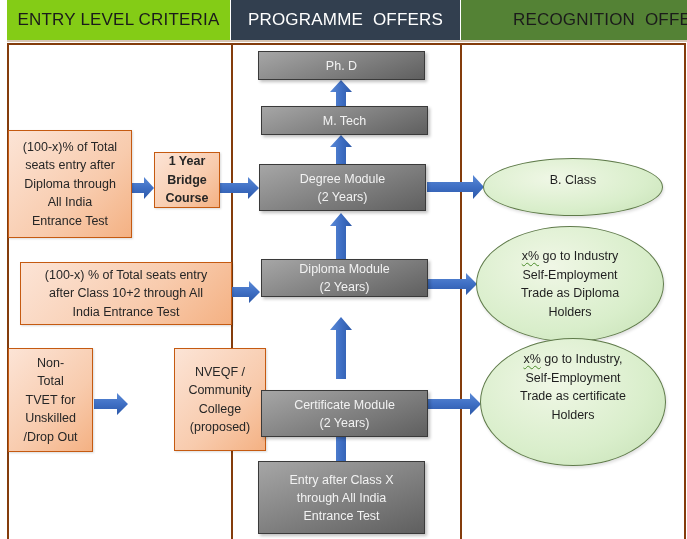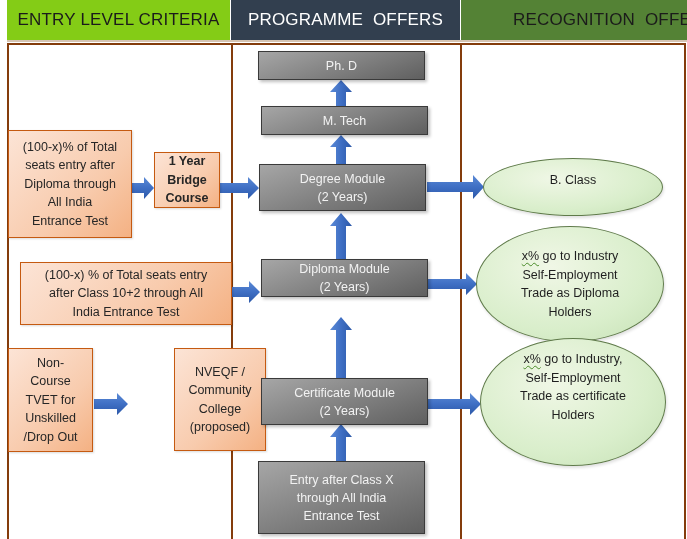--- a/index.html
+++ b/index.html
@@ -95,21 +95,21 @@
 Bridge
 Course</span>
 </div>
 <div class="obox" style="left:8px;top:262px;width:212px;height:63px;margin-left:12px;">
   <span class="txt">(100-x) % of Total seats entry
 after Class 10+2 through All
 India Entrance Test</span>
 </div>
 <div class="obox" style="left:8px;top:348px;width:85px;height:104px;">
   <span class="txt">Non-
-Course
+Total
 TVET for
 Unskilled
 /Drop Out</span>
 </div>
 <div class="obox" style="left:128px;top:348px;width:92px;height:103px;margin-left:46px;">
   <span class="txt">NVEQF /
 Community
 College
 (proposed)</span>
 </div>
@@ -121,21 +121,21 @@
   <span class="txt">M. Tech</span>
 </div>
 <div class="gbox" style="left:259px;top:164px;width:167px;height:47px;">
   <span class="txt">Degree Module
 (2 Years)</span>
 </div>
 <div class="gbox" style="left:261px;top:259px;width:167px;height:38px;">
   <span class="txt">Diploma Module
 (2 Years)</span>
 </div>
-<div class="gbox" style="left:261px;top:378px;width:167px;height:47px;">
+<div class="gbox" style="left:261px;top:390px;width:167px;height:47px;">
   <span class="txt">Certificate Module
 (2 Years)</span>
 </div>
 <div class="gbox" style="left:258px;top:461px;width:167px;height:73px;">
   <span class="txt">Entry after Class X
 through All India
 Entrance Test</span>
 </div>
 
 <div class="ellipse" style="left:483px;top:158px;width:180px;height:58px;">

